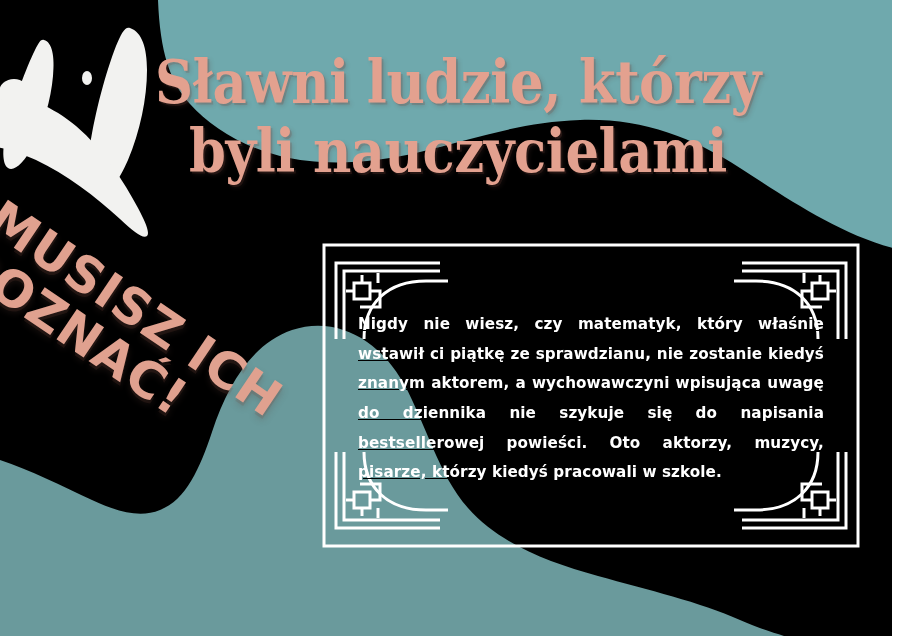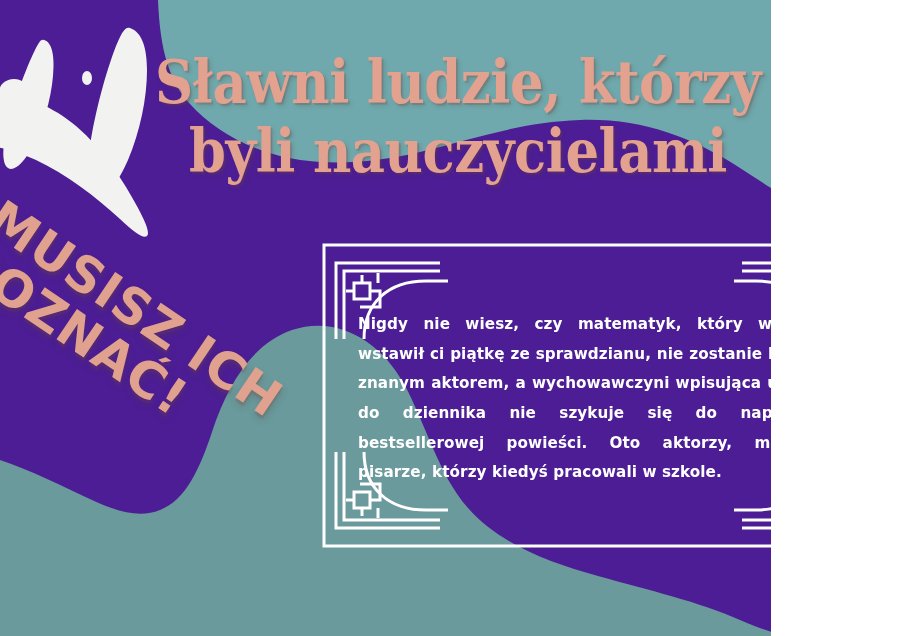--- a/index.html
+++ b/index.html
@@ -6,24 +6,24 @@
     margin: 0;
     padding: 0;
     background: #ffffff;
   }
   body {
     font-family: "Liberation Sans", sans-serif;
   }
 
   #poster {
     position: relative;
-    width: 771px;
+    width: 892px;
     height: 636px;
     overflow: hidden;
-    background: #4c1d95;
+    background: #000000;
   }
 
   
   .bg-layer {
     position: absolute;
     inset: 0;
     width: 900px;
     height: 636px;
   }
 
@@ -95,20 +95,21 @@
     height: 305px;
   }
   #card-body {
     position: absolute;
     left: 36px;
     top: 58px;
     width: 466px;
     height: 196px;
     display: flex;
     align-items: center;
+    text-decoration: underline;
   }
   #card-text {
     color: #ffffff;
     font-family: "DejaVu Sans", "Liberation Sans", sans-serif;
     font-weight: 700;
     font-size: 15.2px;
     line-height: 1.95;
     text-align: justify;
     margin: 0;
     letter-spacing: 0.1px;

